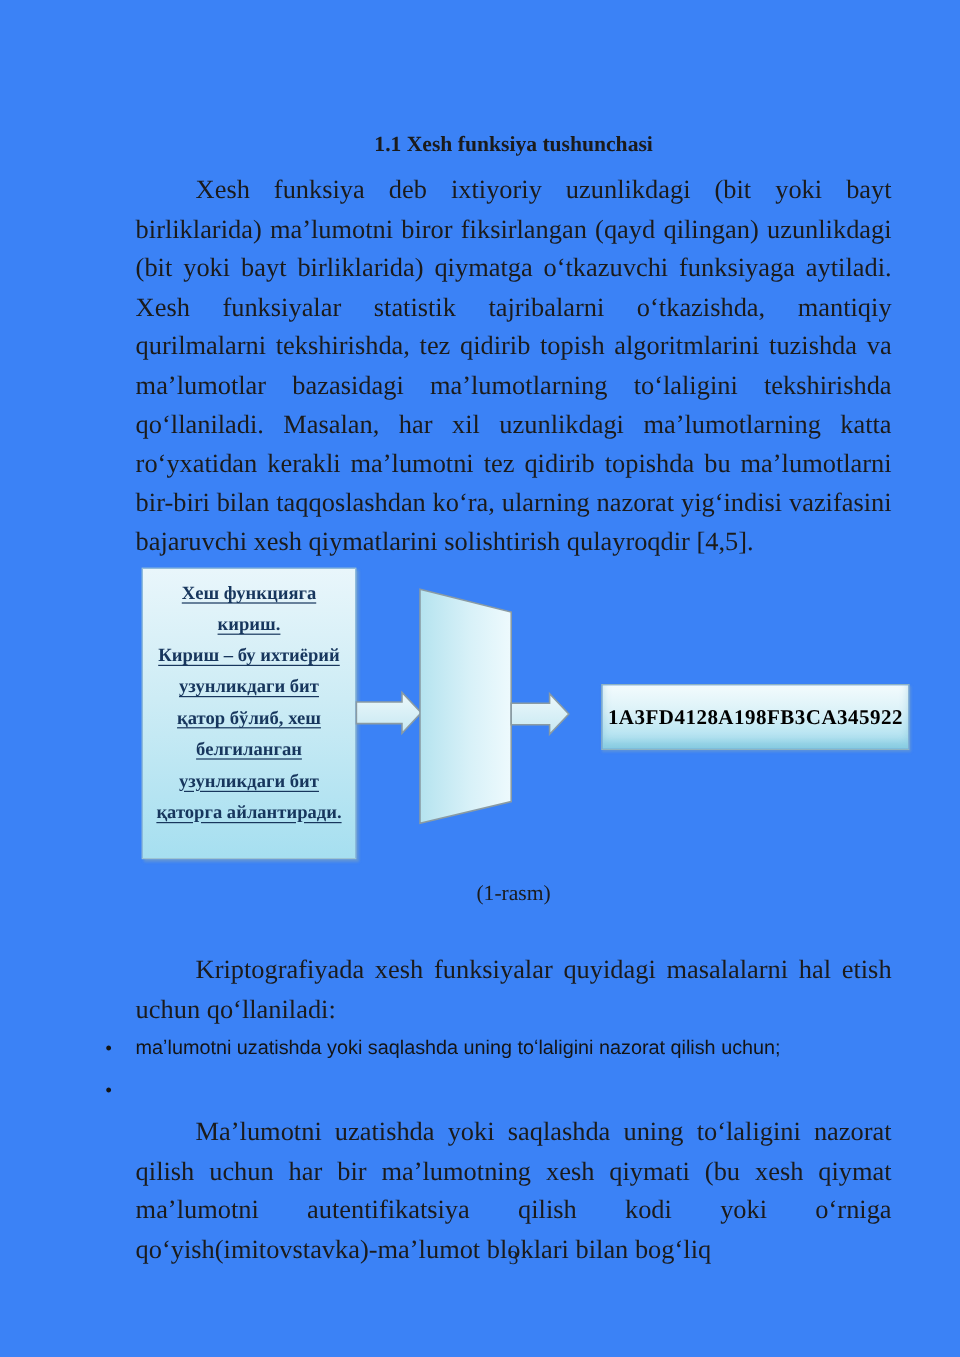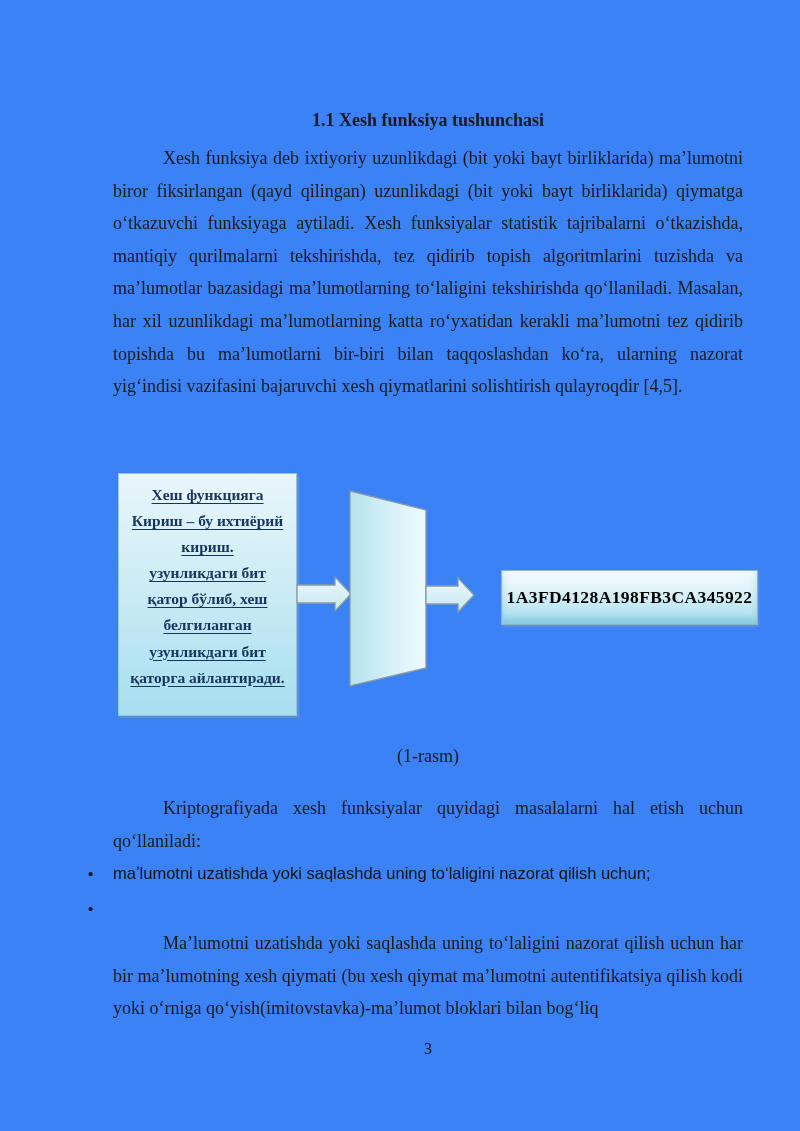--- a/index.html
+++ b/index.html
@@ -7,21 +7,21 @@
     position:relative; width:800px; height:1131px; margin:0 auto;
     background:#3b82f6; overflow:hidden;
     font-family:"Liberation Serif", serif; color:#1b1b1b;
   }
   .heading {
     position:absolute; top:107px; left:113px; width:630px;
     text-align:center; font-weight:bold; font-size:18px; line-height:26px;
   }
   .para {
     position:absolute; left:113px; width:630px;
-    font-size:18px; line-height:32.6px; text-align:justify; text-indent:50px;
+    font-size:22px; line-height:32.6px; text-align:justify; text-indent:50px;
   }
   .para-intro  { top:142px; }
   .para-crypto { top:792px; }
   .para-final  { top:927px; }
 
   
   .input-box {
     position:absolute; left:118px; top:473px; width:179px; height:243px;
     box-sizing:border-box; border:1px solid #9cc4d4;
     background:linear-gradient(180deg,#e9f6fb 0%,#cdecf5 45%,#a6dff0 100%);
@@ -36,21 +36,21 @@
   .hash-box {
     position:absolute; left:473px; top:570px; width:257px; height:55px;
     box-sizing:border-box; border:1px solid #8fb4c2;
     background:linear-gradient(180deg,#f3fbfd 0%,#dcf2f8 40%,#a3ddee 100%);
     box-shadow:inset 0 -6px 7px rgba(80,170,200,.35), 1px 2px 2px rgba(140,170,185,.4);
     display:flex; align-items:center; justify-content:center;margin-left:28px;
   }
   .hash-text { font-size:17.5px; font-weight:bold; letter-spacing:.4px; color:#000; }
   .figure-caption {
     position:absolute; top:729px; left:113px; width:630px;
-    text-align:center; font-size:18px; line-height:30px;margin-top:12px;
+    text-align:center; font-size:18px; line-height:30px;
   }
 
   
   .bullets {
     position:absolute; left:88px; top:856px; width:658px;
     font-family:"Liberation Sans", sans-serif; font-size:16.5px; color:#141414;
   }
   .bullet-row { position:relative; padding-left:25px; height:35px; line-height:35px; }
   .bullet-marker { position:absolute; left:0; top:0; font-size:15px; }
 
@@ -63,22 +63,22 @@
 <body>
 
 <div class="page">
 
   <div class="heading">1.1 Xesh funksiya tushunchasi</div>
 
   <div class="para para-intro">Xesh funksiya deb ixtiyoriy uzunlikdagi (bit yoki bayt birliklarida) maʼlumotni biror fiksirlangan (qayd qilingan) uzunlikdagi (bit yoki bayt birliklarida) qiymatga oʻtkazuvchi funksiyaga aytiladi. Xesh funksiyalar statistik tajribalarni oʻtkazishda, mantiqiy qurilmalarni tekshirishda, tez qidirib topish algoritmlarini tuzishda va maʼlumotlar bazasidagi maʼlumotlarning toʻlaligini tekshirishda qoʻllaniladi. Masalan, har xil uzunlikdagi maʼlumotlarning katta roʻyxatidan kerakli maʼlumotni tez qidirib topishda bu maʼlumotlarni bir-biri bilan taqqoslashdan koʻra, ularning nazorat yigʻindisi vazifasini bajaruvchi xesh qiymatlarini solishtirish qulayroqdir [4,5].</div>
 
   <div class="input-box">
     <div class="box-line">Хеш функцияга</div>
+    <div class="box-line">кириш.</div>
     <div class="box-line">Кириш – бу ихтиёрий</div>
-    <div class="box-line">кириш.</div>
     <div class="box-line">узунликдаги бит</div>
     <div class="box-line">қатор бўлиб, хеш</div>
     <div class="box-line">белгиланган</div>
     <div class="box-line">узунликдаги бит</div>
     <div class="box-line">қаторга айлантиради.</div>
   </div>
 
   <svg class="figure-shapes" width="190" height="240" viewBox="0 0 190 240">
     <defs>
       <linearGradient id="gTrap" x1="0" y1="0" x2="1" y2="0">

